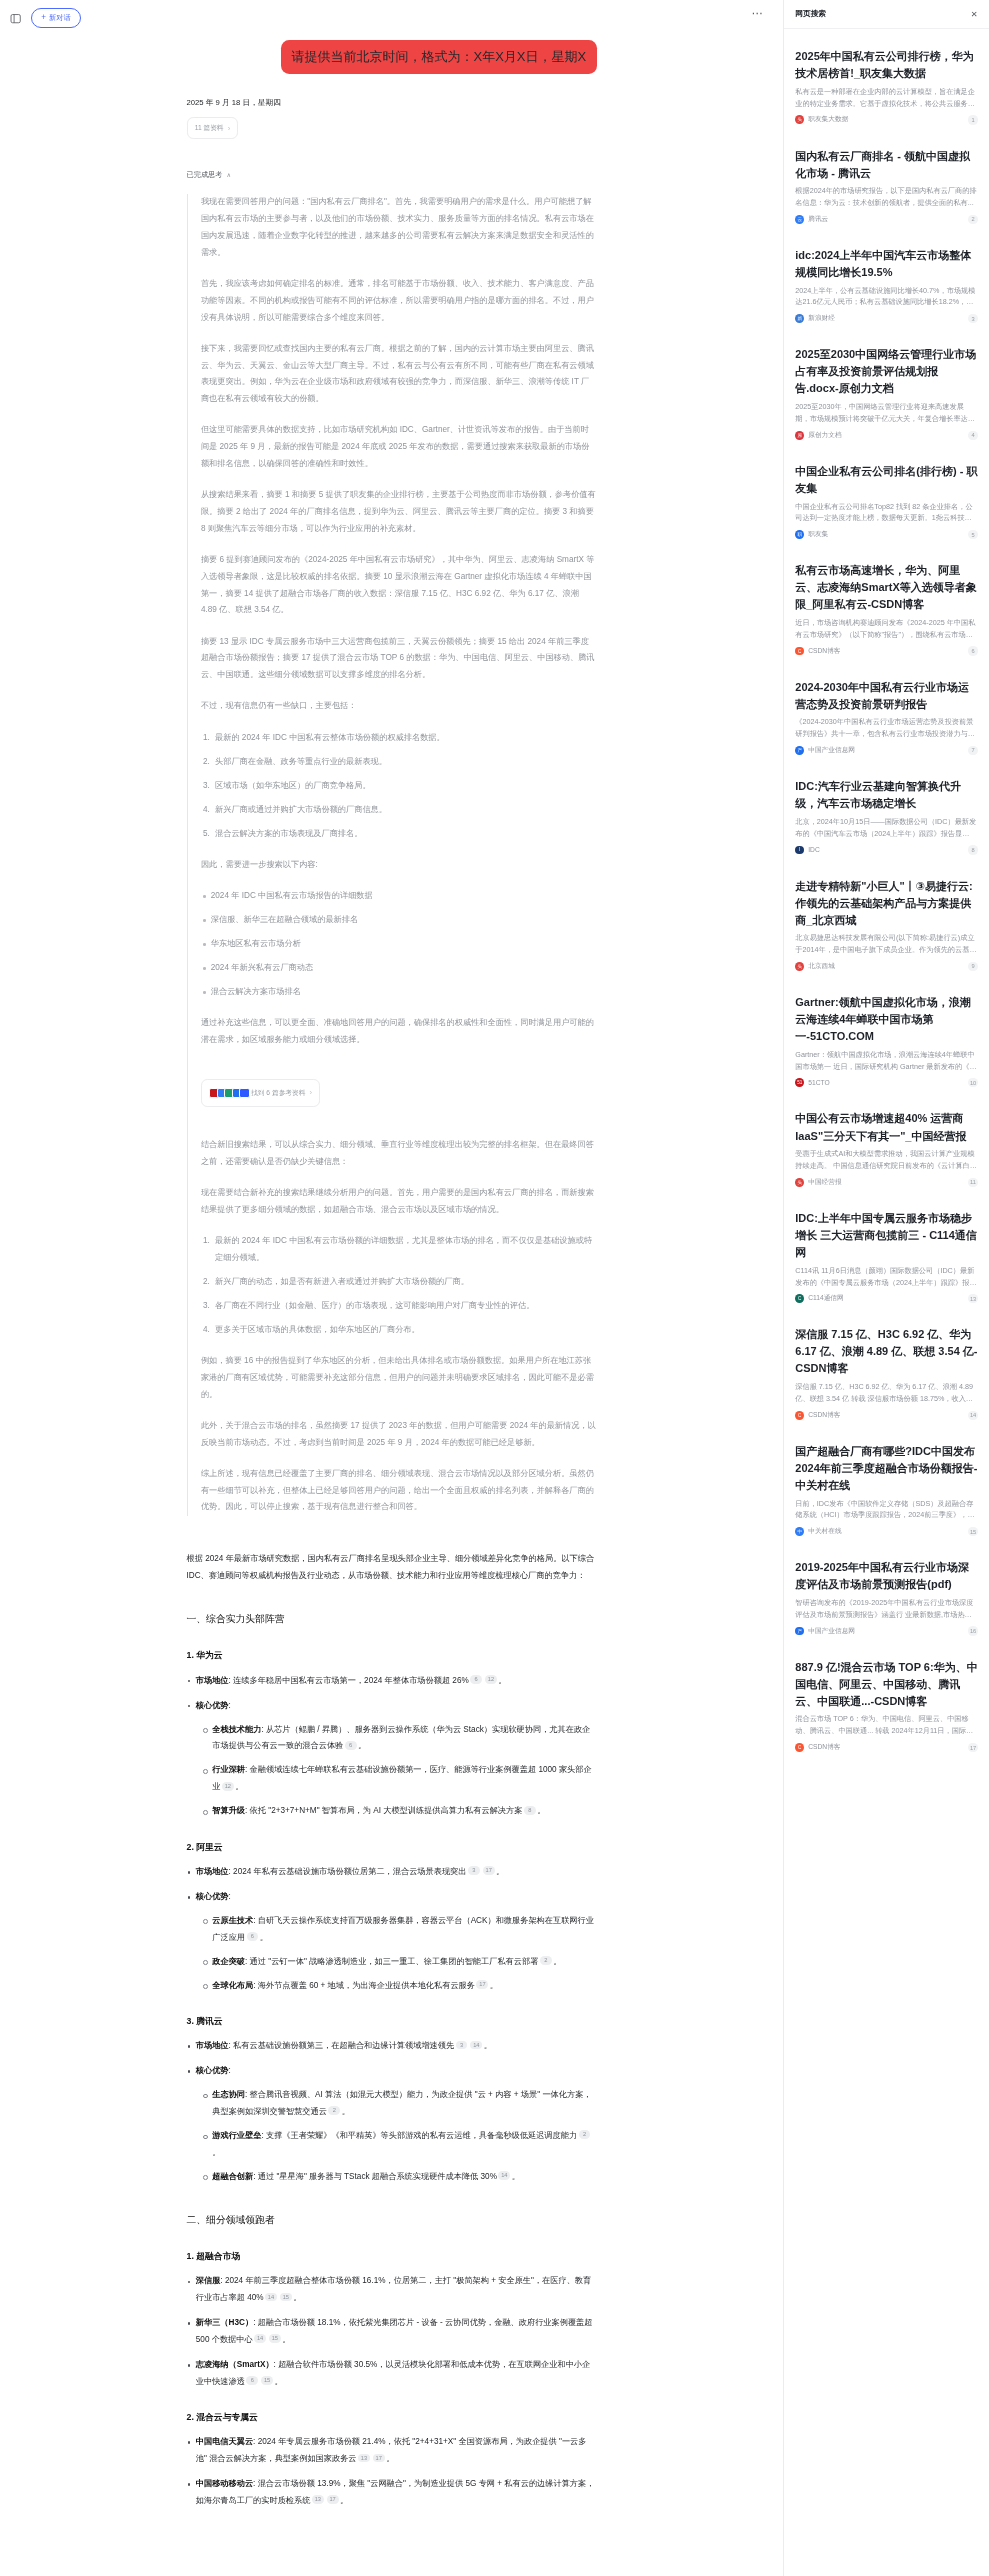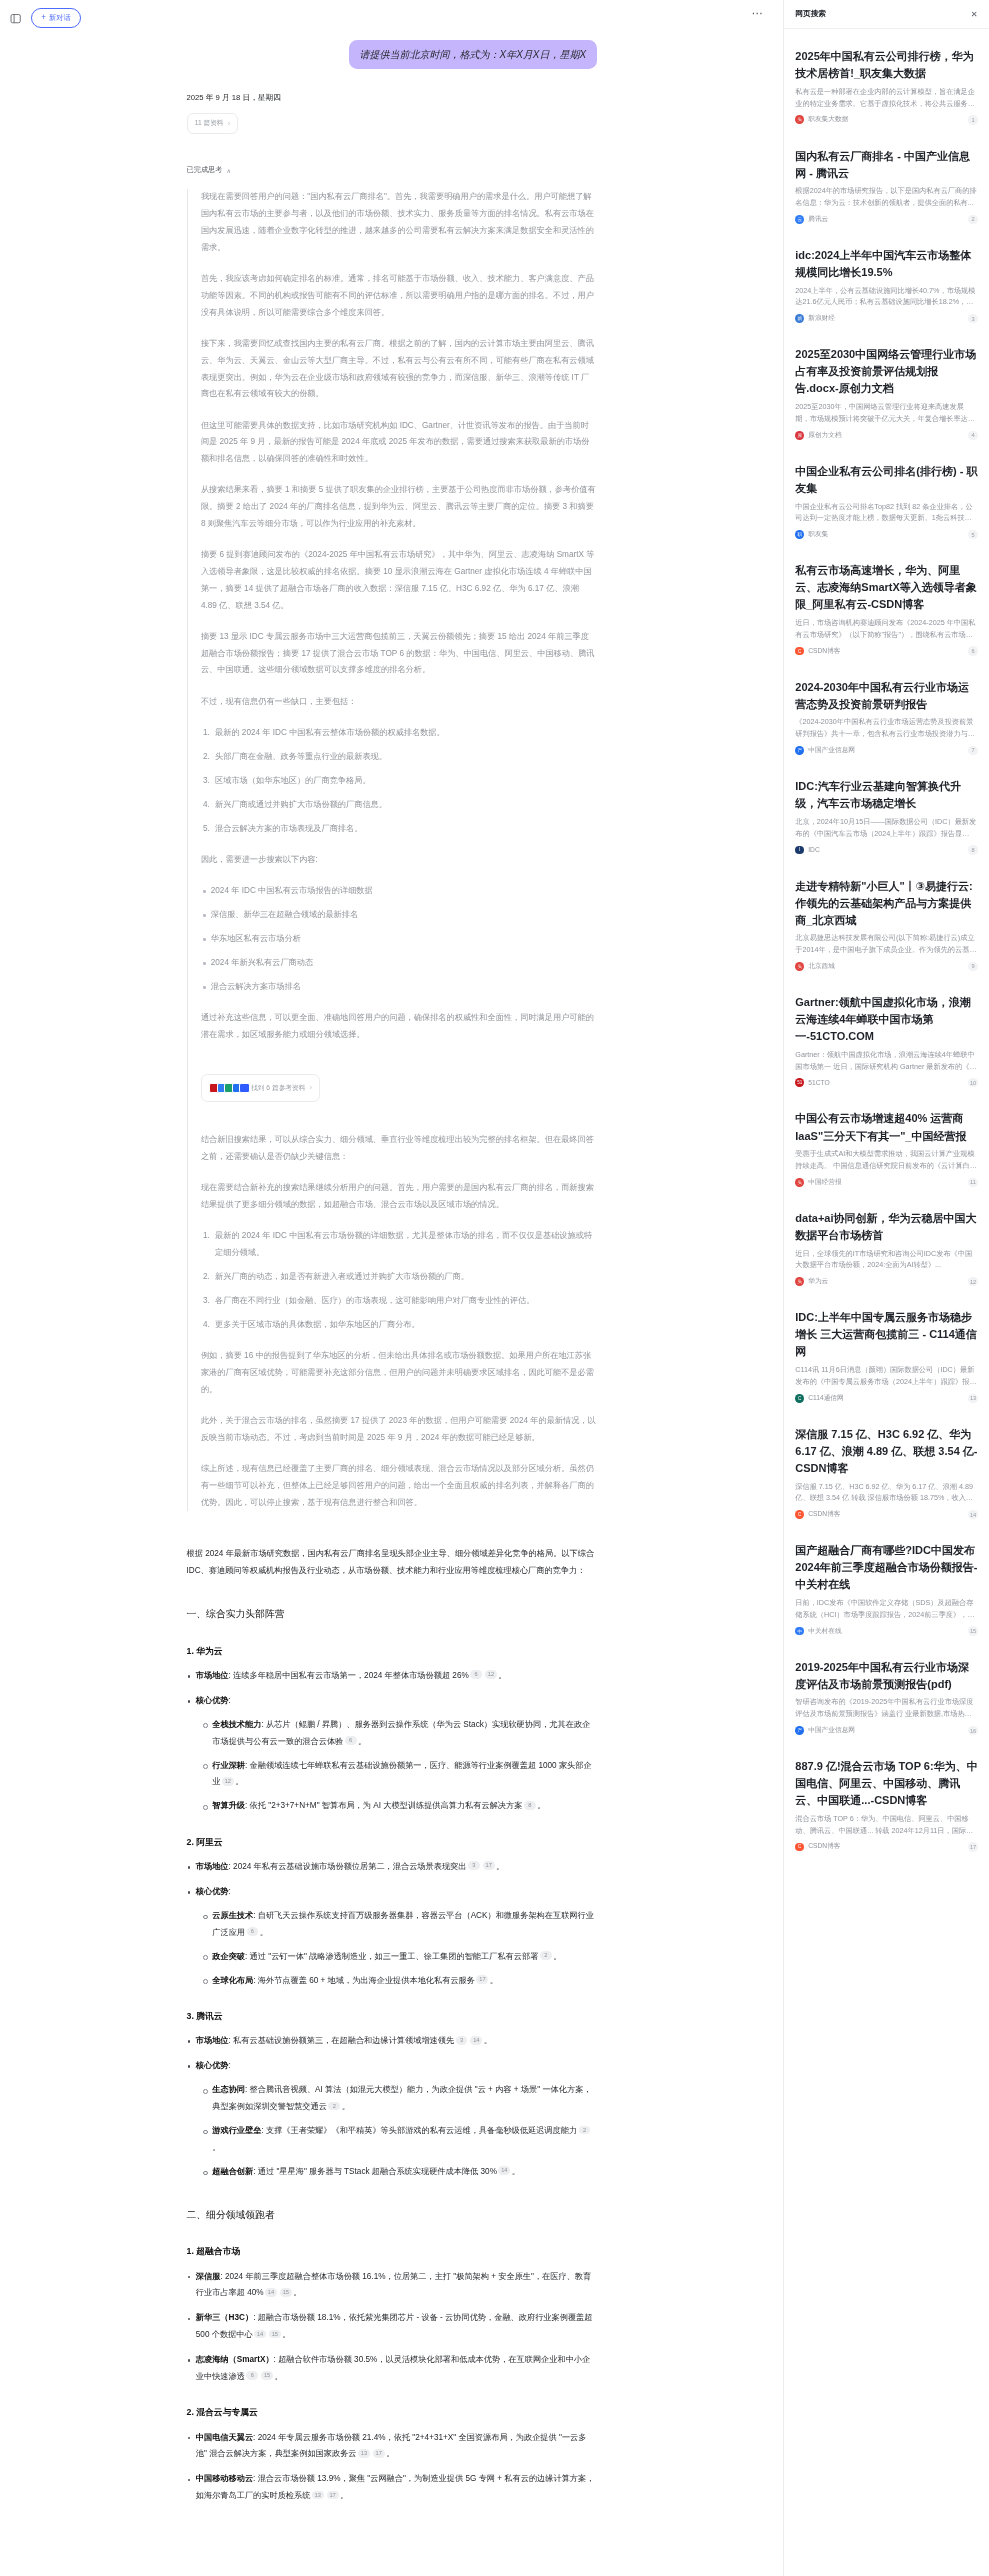--- a/index.html
+++ b/index.html
@@ -13,21 +13,21 @@
     border-radius:10.3px;padding:4.1px 9.3px;font-size:7.2px;background:#fff;cursor:pointer;}
   .newchat .plus{font-size:8.2px;line-height:1;}
   .more-btn{position:absolute;top:7.2px;right:225px;color:#55585e;font-size:11.3px;letter-spacing:1px;cursor:pointer;z-index:5;}
 
   
   .main{margin-right:206px;padding:40px 0 15.5px;}
   .column{width:410px;margin:0 auto;}
 
   
   .row-right{display:flex;justify-content:flex-end;}
-  .bubble{background:#c4b5fd;border-radius:8.2px;padding:6.7px 10.3px;font-size:10px;color:#26282c;max-width:330px;line-height:1.6;font-style:italic;}
+  .bubble{background:#ef4444;border-radius:8.2px;padding:6.7px 10.3px;font-size:13px;color:#26282c;max-width:330px;line-height:1.6;}
   .a-date{font-size:7.7px;color:#26282c;margin:24px 0 9.3px;}
   .refs-pill{display:inline-flex;align-items:center;gap:4.1px;border:0.5px solid #ececee;border-radius:6.2px;
     padding:5.2px 7.2px;color:#9aa0a6;font-size:6.7px;background:#fff;cursor:pointer;}
   .refs-pill .chev{color:#c0c4cc;font-size:7.7px;}
   .fav-cluster{display:flex;}
   .fav-cluster .fv{width:8.2px;height:8.2px;border-radius:2.1px;margin-right:-2.6px;border:0.8px solid #fff;
     color:#fff;font-size:4.6px;display:flex;align-items:center;justify-content:center;}
   .u2{margin-top:30px;}
 
   
@@ -245,21 +245,21 @@
       <div class="sb-item">
         <div class="sb-item-title">2025年中国私有云公司排行榜，华为技术居榜首!_职友集大数据</div>
         <div class="sb-snippet">私有云是一种部署在企业内部的云计算模型，旨在满足企业的特定业务需求。它基于虚拟化技术，将公共云服务中...</div>
         <div class="sb-src">
           <span class="sb-fav" style="background: rgb(224, 67, 62);">头</span>
           <span>职友集大数据</span>
           <span class="sb-idx">1</span>
         </div>
       </div>
       <div class="sb-item">
-        <div class="sb-item-title">国内私有云厂商排名 - 中国产业信息网 - 腾讯云</div>
+        <div class="sb-item-title">国内私有云厂商排名 - 领航中国虚拟化市场 - 腾讯云</div>
         <div class="sb-snippet">根据2024年的市场研究报告，以下是国内私有云厂商的排名信息：华为云：技术创新的领航者，提供全面的私有...</div>
         <div class="sb-src">
           <span class="sb-fav" style="background: rgb(47, 124, 246);">云</span>
           <span>腾讯云</span>
           <span class="sb-idx">2</span>
         </div>
       </div>
       <div class="sb-item">
         <div class="sb-item-title">idc:2024上半年中国汽车云市场整体规模同比增长19.5%</div>
         <div class="sb-snippet">2024上半年，公有云基础设施同比增长40.7%，市场规模达21.6亿元人民币；私有云基础设施同比增长18.2%，市场...</div>
@@ -335,29 +335,20 @@
       <div class="sb-item">
         <div class="sb-item-title">中国公有云市场增速超40% 运营商IaaS"三分天下有其一"_中国经营报</div>
         <div class="sb-snippet">受惠于生成式AI和大模型需求推动，我国云计算产业规模持续走高。 中国信息通信研究院日前发布的《云计算白皮...</div>
         <div class="sb-src">
           <span class="sb-fav" style="background: rgb(224, 67, 62);">头</span>
           <span>中国经营报</span>
           <span class="sb-idx">11</span>
         </div>
       </div>
       <div class="sb-item">
-        <div class="sb-item-title">data+ai协同创新，华为云稳居中国大数据平台市场榜首</div>
-        <div class="sb-snippet">近日，全球领先的IT市场研究和咨询公司IDC发布《中国大数据平台市场份额，2024:全面为AI转型》...</div>
-        <div class="sb-src">
-          <span class="sb-fav" style="background: rgb(224, 67, 62);">头</span>
-          <span>华为云</span>
-          <span class="sb-idx">12</span>
-        </div>
-      </div>
-      <div class="sb-item">
         <div class="sb-item-title">IDC:上半年中国专属云服务市场稳步增长 三大运营商包揽前三 - C114通信网</div>
         <div class="sb-snippet">C114讯 11月6日消息（颜翊）国际数据公司（IDC）最新发布的《中国专属云服务市场（2024上半年）跟踪》报告显...</div>
         <div class="sb-src">
           <span class="sb-fav" style="background: rgb(15, 110, 94);">C</span>
           <span>C114通信网</span>
           <span class="sb-idx">13</span>
         </div>
       </div>
       <div class="sb-item">
         <div class="sb-item-title">深信服 7.15 亿、H3C 6.92 亿、华为 6.17 亿、浪潮 4.89 亿、联想 3.54 亿-CSDN博客</div>

